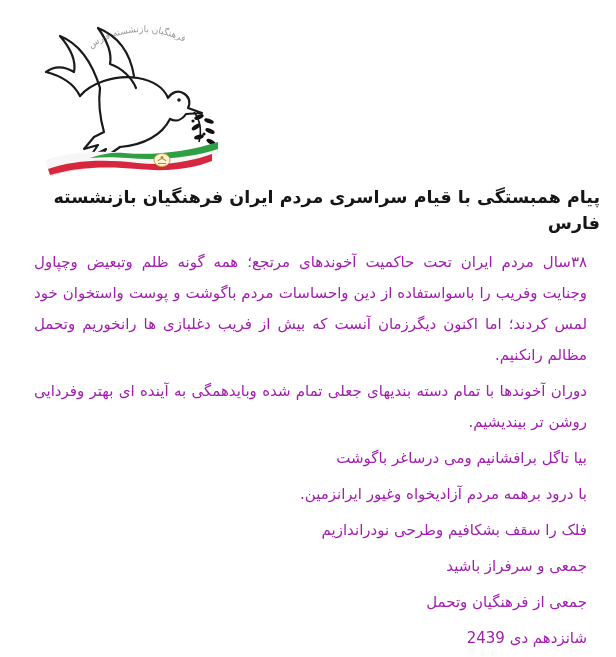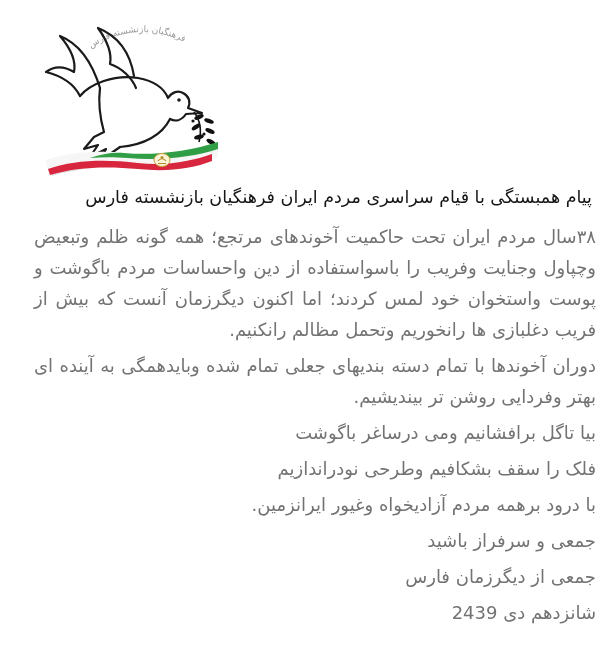--- a/index.html
+++ b/index.html
@@ -21,30 +21,30 @@
   .content {
     position: absolute;
     top: 184px;
     right: 16px;
     left: 34px;
     direction: rtl;
     unicode-bidi: embed;
   }
   .title {
     font-size: 17.5px;
-    font-weight: normal;
+    font-weight: bold;
     color: #161616;
     text-align: right;
-    margin: 0 8px 11px 0;
+    margin: 0 0 11px 0;
     line-height: 26px;
   }
   .content p {
-    font-size: 18px;
-    color: #737373;
-    margin: 0 4px 5px 0;
+    font-size: 15px;
+    color: #a21caf;
+    margin: 0 13px 5px 0;
     line-height: 31px;
     text-align: right;
   }
   .content p.justify {
     text-align: justify;
     text-align-last: right;
   }
 </style>
 </head>
 <body>
@@ -105,20 +105,20 @@
         </g>
       </g>
     </svg>
   </div>
 
   <div class="content">
     <h1 class="title">پیام همبستگی با قیام سراسری مردم ایران فرهنگیان بازنشسته فارس</h1>
     <p class="justify">۳۸سال مردم ایران تحت حاکمیت آخوندهای مرتجع؛ همه گونه ظلم وتبعیض وچپاول وجنایت وفریب را باسواستفاده از دین واحساسات مردم باگوشت و پوست واستخوان خود لمس کردند؛ اما اکنون دیگرزمان آنست که بیش از فریب دغلبازی ها رانخوریم وتحمل مظالم رانکنیم.</p>
     <p class="justify">دوران آخوندها با تمام دسته بندیهای جعلی تمام شده وبایدهمگی به آینده ای بهتر وفردایی روشن تر بیندیشیم.</p>
     <p>بیا تاگل برافشانیم ومی درساغر باگوشت</p>
+    <p>با درود برهمه مردم آزادیخواه وغیور ایرانزمین.</p>
     <p>فلک را سقف بشکافیم وطرحی نودراندازیم</p>
-    <p>با درود برهمه مردم آزادیخواه وغیور ایرانزمین.</p>
     <p>جمعی و سرفراز باشید</p>
-    <p>جمعی از دیگرزمان فارس</p>
+    <p>جمعی از فرهنگیان وتحمل</p>
     <p>شانزدهم دی 2439</p>
   </div>
 
 </div>
 
 </body></html>

